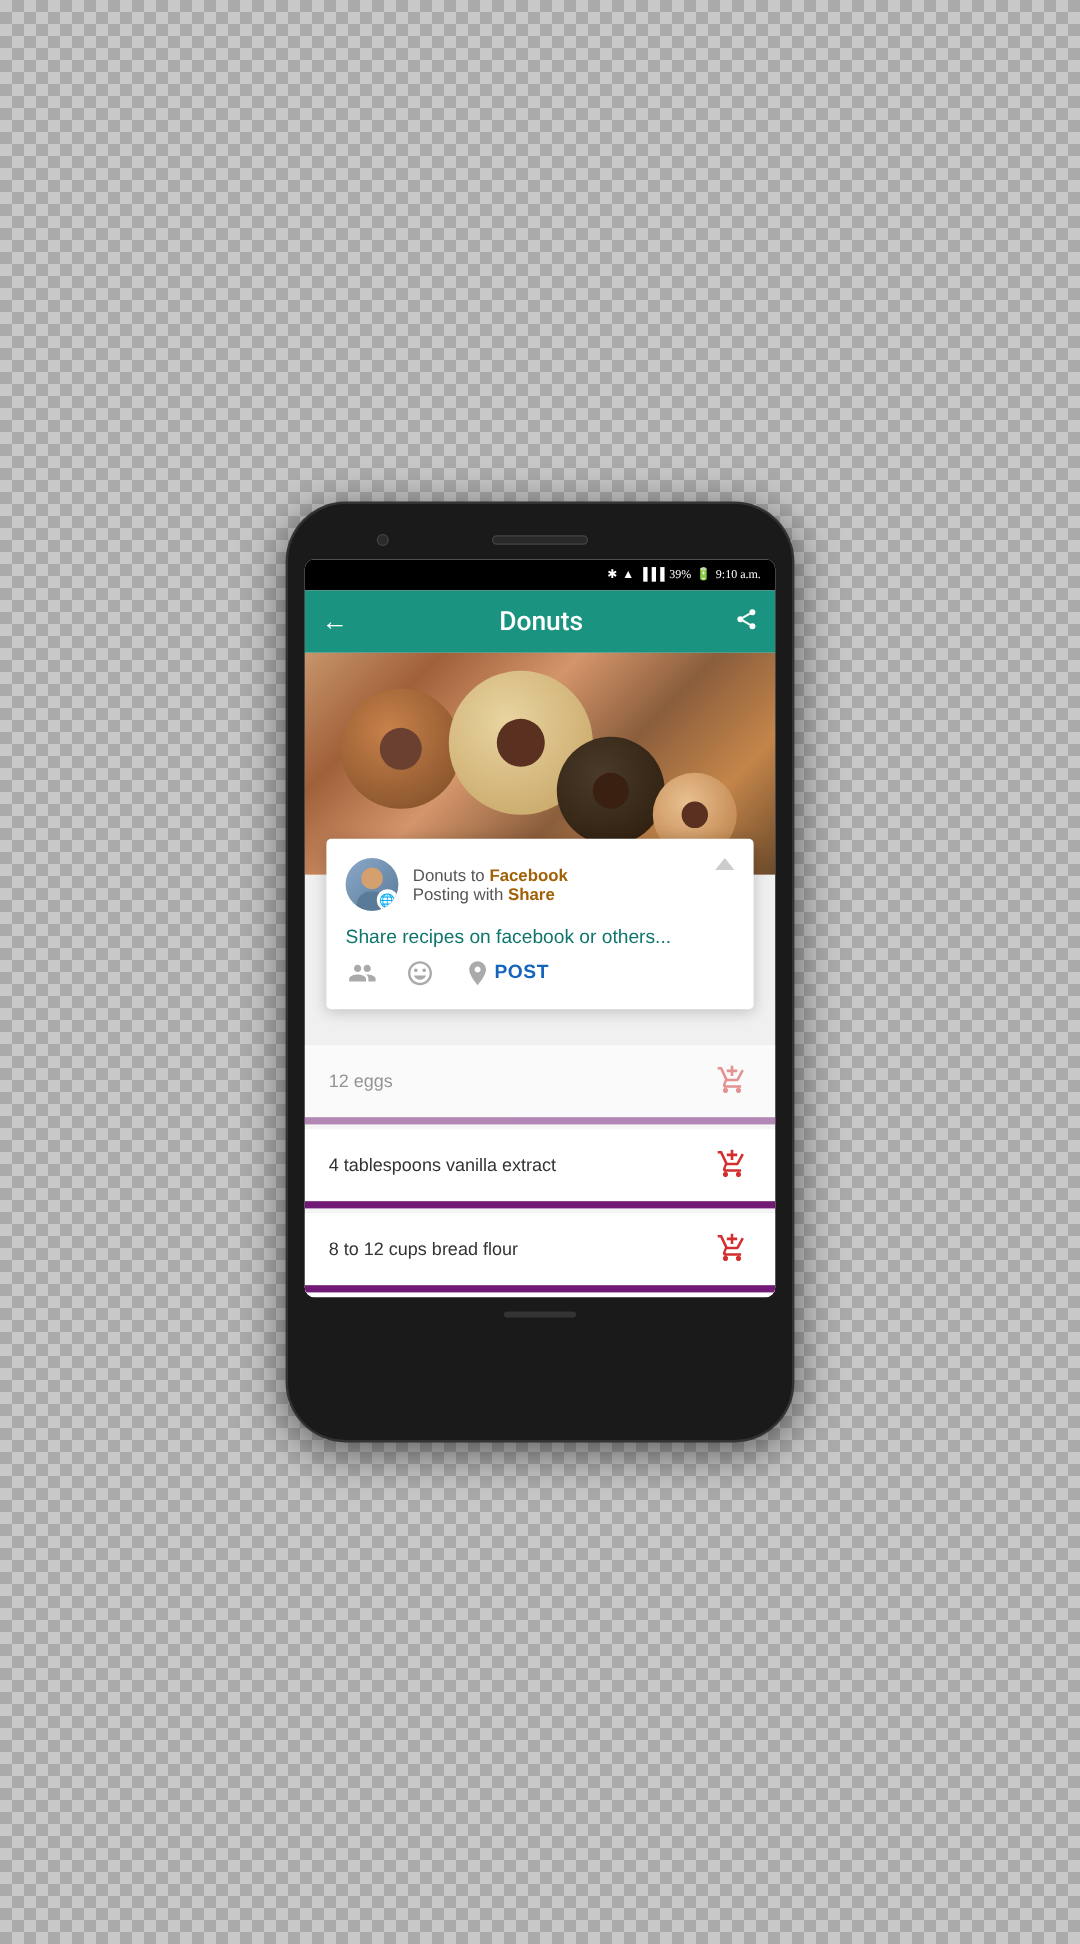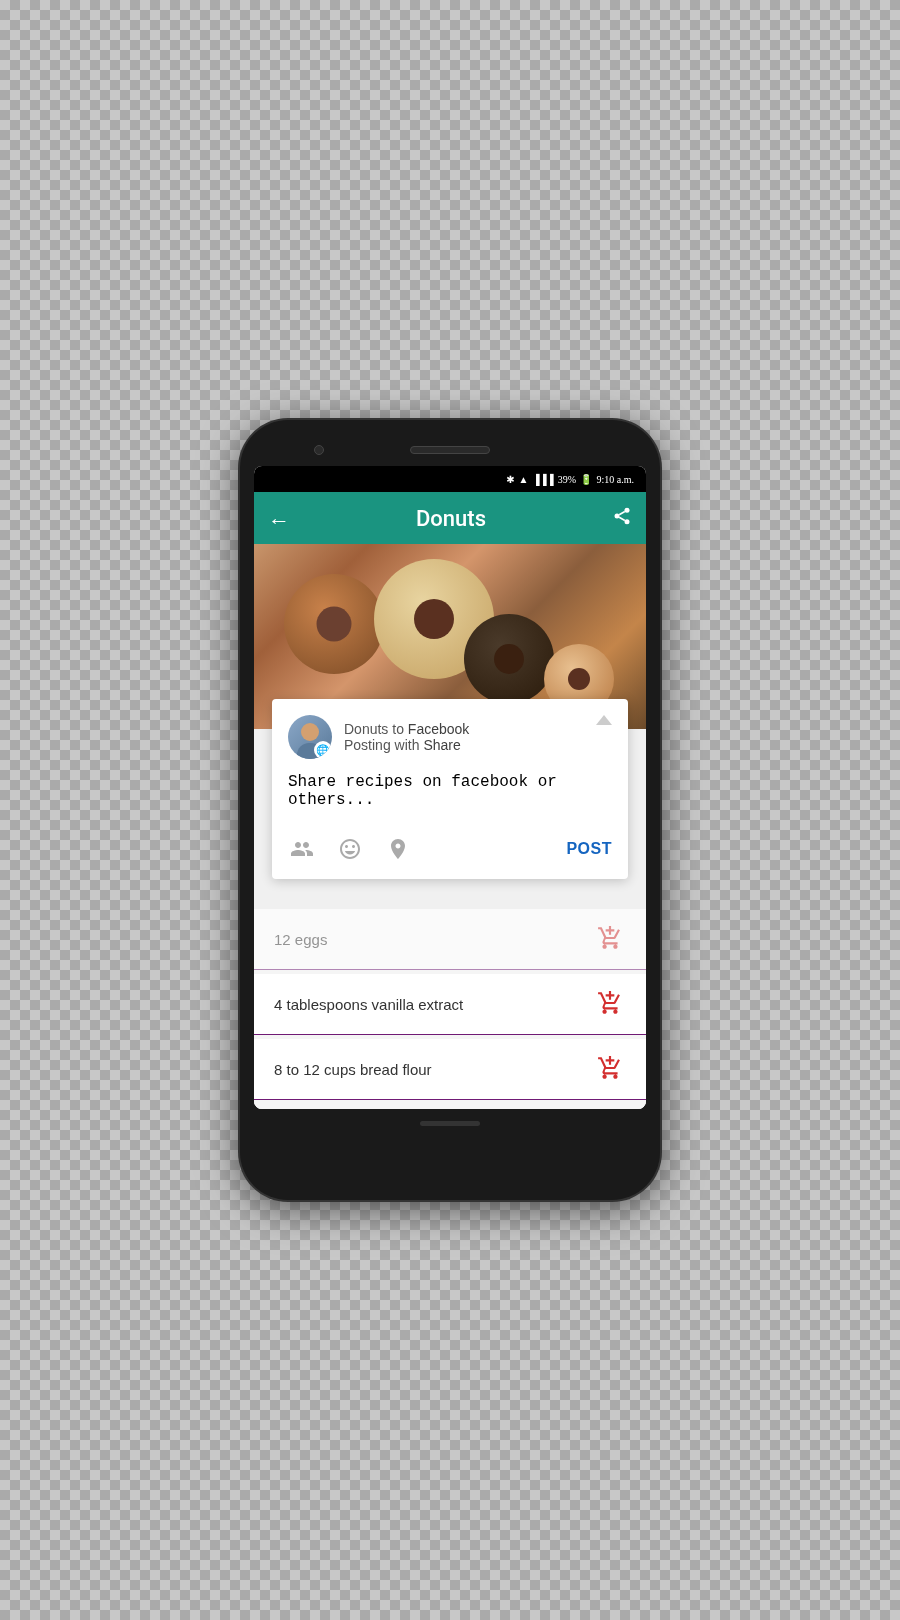--- a/index.html
+++ b/index.html
@@ -286,41 +286,41 @@
       flex: 1;
     }
 
     .posting-line {
       font-size: 14px;
       color: #555;
       font-family: sans-serif;
     }
 
     .posting-line strong {
-      color: #404040;
-      font-weight: 400;
+      color: #a16207;
+      font-weight: 700;
       text-align: right;
     }
 
     .dialog-arrow {
       position: absolute;
       top: 16px;
       right: 16px;
       width: 0;
       height: 0;
       border-left: 8px solid transparent;
       border-right: 8px solid transparent;
       border-bottom: 10px solid #ccc;
     }
 
     .share-text {
       font-size: 16px;
-      color: #000000;
-      margin-bottom: 26px;
-      font-family: Liberation Mono, monospace;
+      color: #0f766e;
+      margin-bottom: 6px;
+      font-family: Liberation Sans, sans-serif;
     }
 
     .recipe-card {
       border: 1px solid #ddd;
       border-radius: 4px;
       overflow: hidden;
       display: flex;
       align-items: center;
       margin-bottom: 16px;
       background: #fff;
@@ -399,21 +399,21 @@
 
     .recipe-url {
       font-size: 12px;
       color: #777;
       font-family: sans-serif;
     }
 
     .dialog-actions {
       display: flex;
       align-items: center;
-      justify-content: space-between;
+      justify-content: flex-start;
     }
 
     .action-icons {
       display: flex;
       gap: 20px;
     }
 
     .action-icon {
       width: 28px;
       height: 28px;
@@ -440,21 +440,21 @@
     .ingredients-area {
       background: #f5f5f5;
       min-height: 200px;
     }
 
     .ingredient-row {
       display: flex;
       align-items: center;
       justify-content: space-between;
       padding: 16px 20px;
-      border-bottom: 1px solid #701a75;
+      border-bottom: 6px solid #701a75;
       background: #fff;
       margin-bottom: 4px;
     }
 
     .ingredient-text {
       font-size: 15px;
       color: #333;
       font-family: sans-serif;
     }
 

